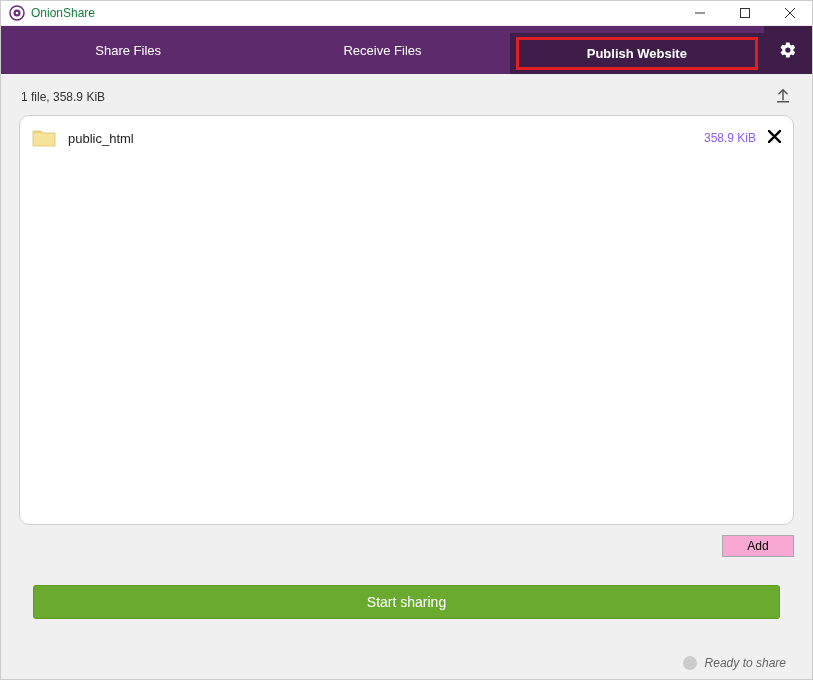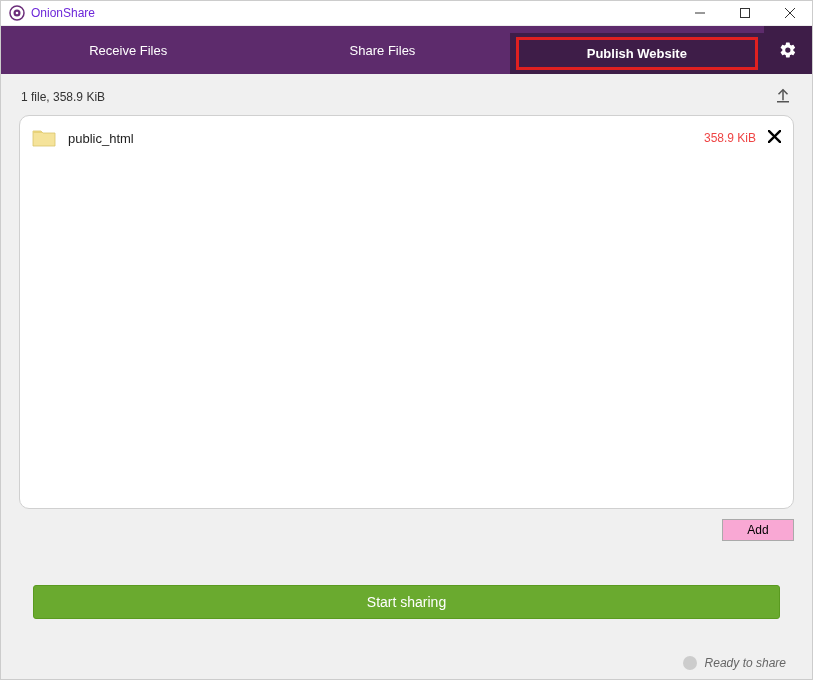--- a/index.html
+++ b/index.html
@@ -18,21 +18,21 @@
       display: flex;
       align-items: center;
       padding: 0 0 0 8px;
       border-bottom: 1px solid #eee;
     }
     .titlebar-icon {
       width: 16px; height: 16px;
       margin-right: 6px;
       display: inline-flex; align-items: center; justify-content: center;
     }
-    .titlebar-title { font-size: 12px; color: #6d28d9; }
+    .titlebar-title { font-size: 12px; color: #15803d; }
     .titlebar-spacer { flex: 1; }
     .win-btn {
       width: 45px; height: 25px;
       display: flex; align-items: center; justify-content: center;
       cursor: pointer;
       color: #333;
     }
 
     .tabs {
       height: 48px;
@@ -101,39 +101,39 @@
       display: flex;
       align-items: center;
       padding: 6px 12px;
     }
     .folder-icon {
       width: 24px; height: 20px;
       margin-right: 12px;
     }
     .file-name { font-size: 13px; color: #222; }
     .row-spacer { flex: 1; }
-    .file-size { font-size: 12px; color: #ef4444; margin-right: 12px; }
+    .file-size { font-size: 12px; color: #8b5cf6; margin-right: 12px; }
     .remove-btn { cursor: pointer; color: #000; font-weight: bold; }
 
     .add-row {
       display: flex;
       justify-content: flex-end;
       margin-top: 10px;
     }
     .add-btn {
       width: 72px;
       height: 22px;
       background: #f9a8d4;
       border: 1px solid #aaa;
       font-size: 12px;
       cursor: pointer;
     }
 
     .start-row {
-      margin-top: 28px;
+      margin-top: 12px;
       padding: 16px 14px;
     }
     .start-btn {
       width: 100%;
       height: 34px;
       background: #6aaa2f;
       border: 1px solid #5a9a20;
       border-radius: 3px;
       color: #fff;
       font-size: 14px;
@@ -193,24 +193,24 @@
   <div class="win-btn close">
     <svg width="10" height="10" viewBox="0 0 10 10">
         <line x1="0" y1="0" x2="10" y2="10" stroke="currentColor" stroke-width="1"></line>
         <line x1="10" y1="0" x2="0" y2="10" stroke="currentColor" stroke-width="1"></line>
       </svg>
   </div>
 </div>
 
 <div class="tabs">
   <div class="tab">
+    <span>Share Files</span>
+  </div>
+  <div class="tab">
     <span>Receive Files</span>
-  </div>
-  <div class="tab">
-    <span>Share Files</span>
   </div>
   <div class="tab active">
     <span>Publish Website</span>
     <div class="highlight-box"></div>
   </div>
   <div class="settings-btn">
     <svg width="18" height="18" viewBox="0 0 24 24" fill="#fff">
       <path d="M19.14,12.94a7.07,7.07,0,0,0,.05-.94,7.07,7.07,0,0,0-.05-.94l2.11-1.65a.5.5,0,0,0,.12-.64l-2-3.46a.5.5,0,0,0-.61-.22l-2.49,1a7,7,0,0,0-1.62-.94l-.38-2.65A.5.5,0,0,0,13.8,2H9.8a.5.5,0,0,0-.49.42L8.93,5.07a7,7,0,0,0-1.62.94l-2.49-1a.5.5,0,0,0-.61.22l-2,3.46a.5.5,0,0,0,.12.64L4.44,11a7.07,7.07,0,0,0-.05.94,7.07,7.07,0,0,0,.05.94L2.33,14.53a.5.5,0,0,0-.12.64l2,3.46a.5.5,0,0,0,.61.22l2.49-1a7,7,0,0,0,1.62.94l.38,2.65a.5.5,0,0,0,.49.42h4a.5.5,0,0,0,.49-.42l.38-2.65a7,7,0,0,0,1.62-.94l2.49,1a.5.5,0,0,0,.61-.22l2-3.46a.5.5,0,0,0-.12-.64ZM11.8,15.5A3.5,3.5,0,1,1,15.3,12,3.5,3.5,0,0,1,11.8,15.5Z"></path>
     </svg>
   </div>

